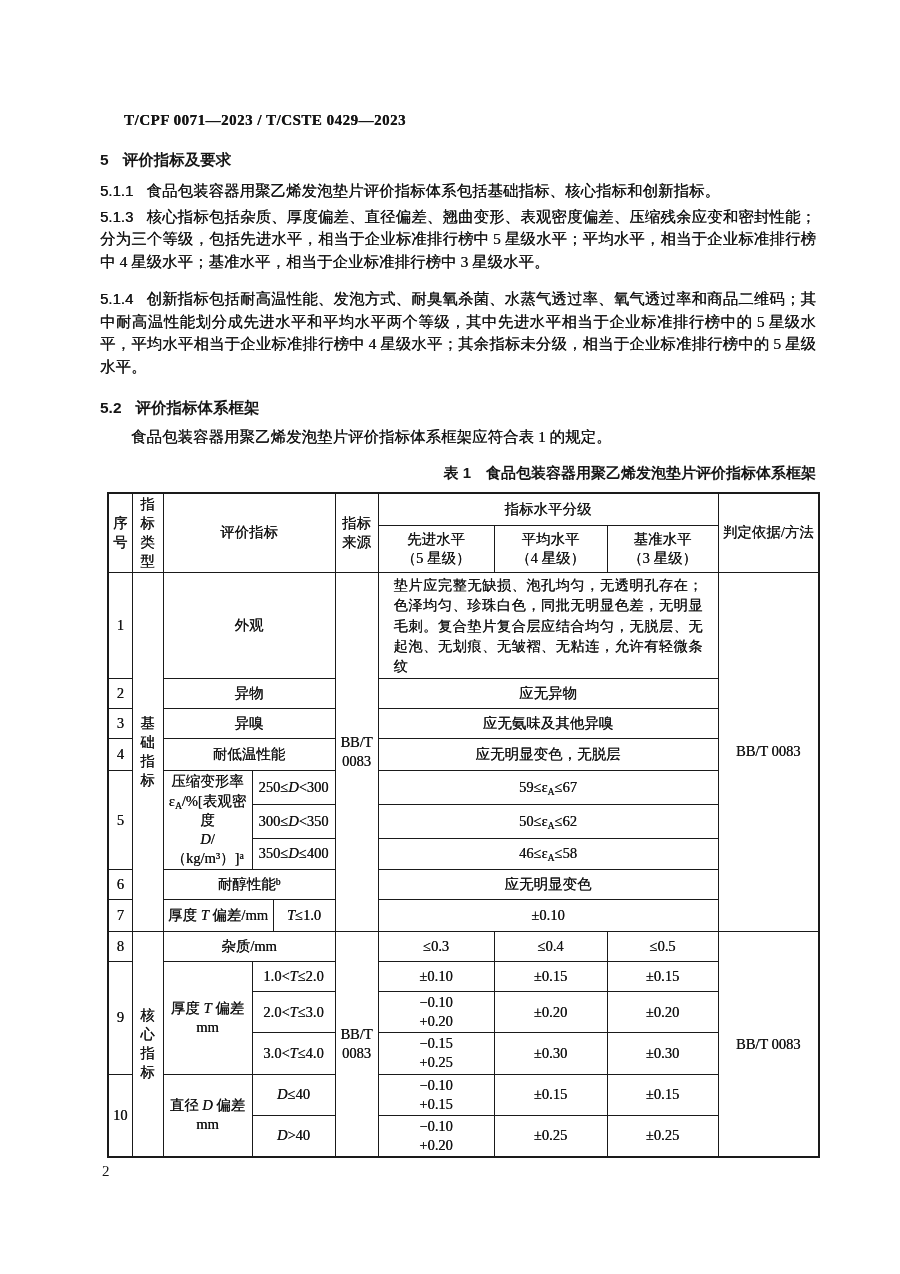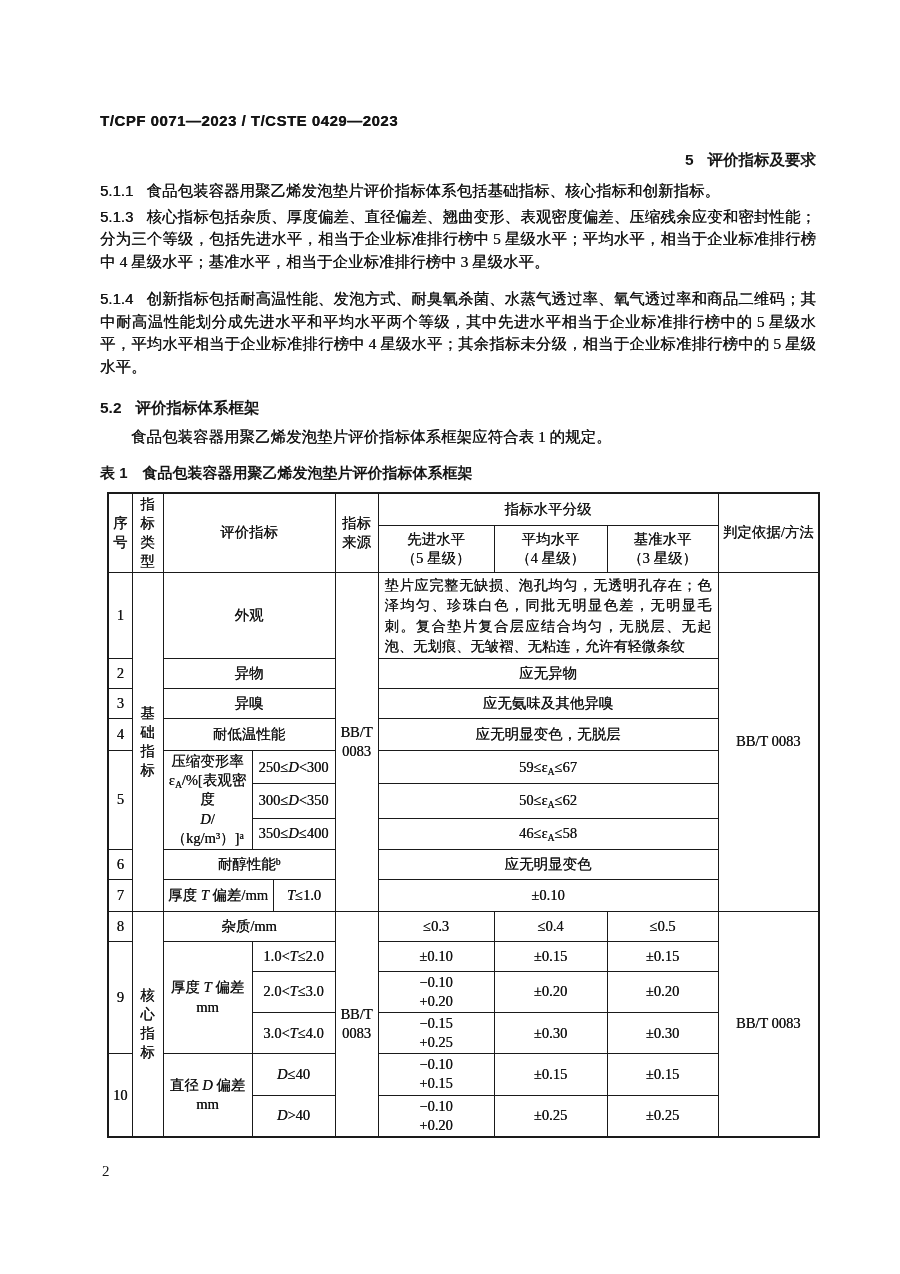--- a/index.html
+++ b/index.html
@@ -5,64 +5,65 @@
   * { margin:0; padding:0; box-sizing:border-box; }
   html,body { background:#e8e8e8; }
   .page {
     width:900px; height:1274px; background:#ffffff; position:relative;
     font-family:"Liberation Serif","DejaVu Serif",serif;
     color:#151515; overflow:hidden; margin:0 auto;
   }
   .content { position:absolute; left:100px; top:0; width:716px; }
   .doc-header {
     margin-top:112px;
-    font-family:Liberation Sans, sans-serif;
+    font-family:Liberation Serif, serif;
     font-size:15px; font-weight:600; letter-spacing:0.5px;
     text-shadow:0.3px 0 0 currentColor;
+    margin-left:24px;
   }
   .heading {
     font-family:"Liberation Sans","DejaVu Sans",sans-serif;
     font-size:15.5px; font-weight:700;
   }
-  .h-l1 { margin-top:21px;text-align:right; }
+  .h-l1 { margin-top:21px; }
   .h-l2 { margin-top:20px; }
   .heading .hnum { margin-right:14px; }
   .clause {
     font-size:15.5px; line-height:22.5px; text-align:justify;
     margin-top:3px; text-shadow:0.25px 0 0 currentColor;
   }
   .clause .pnum {
     font-family:"Liberation Sans","DejaVu Sans",sans-serif;
     padding-right:13px; font-size:15px;
   }
   .p-first { margin-top:9px; }
   .p-gap { margin-top:15px; }
   .indent { text-indent:2em; margin-top:7px; }
   .tbl-caption {
-    margin-top:15px; text-align:left;
+    margin-top:15px; text-align:right;
     font-family:"Liberation Sans","DejaVu Sans",sans-serif;
     font-size:15px; font-weight:700;
   }
   table.frame {
     margin-top:9px; margin-left:7px;
     border-collapse:collapse; table-layout:fixed; width:711px;
     border:2px solid #1a1a1a;
   }
   .frame th, .frame td {
     border:1px solid #1a1a1a;
     font-weight:normal;
     font-size:14.5px; line-height:1.32;
     text-align:center; vertical-align:middle;
     padding:1px 2px;
     white-space:pre-line;
     text-shadow:0.25px 0 0 currentColor;
     overflow:hidden;
   }
   .frame td.appearance {
-    text-align:justify; padding:2px 6px; line-height:1.42; font-size:14.3px;
+    text-align:justify; padding:2px 15px; line-height:1.42; font-size:14.3px;
   }
   .frame sub { font-size:9.5px; vertical-align:-3px; line-height:0; }
   .frame sup { font-size:9.5px; vertical-align:4px; line-height:0; }
   .frame i { font-family:"Liberation Serif","DejaVu Serif",serif; }
   .page-num {
     position:absolute; left:102px; top:1163px;
     font-size:15px; font-family:"Liberation Serif","DejaVu Serif",serif;
   }
 </style>
 </head>

